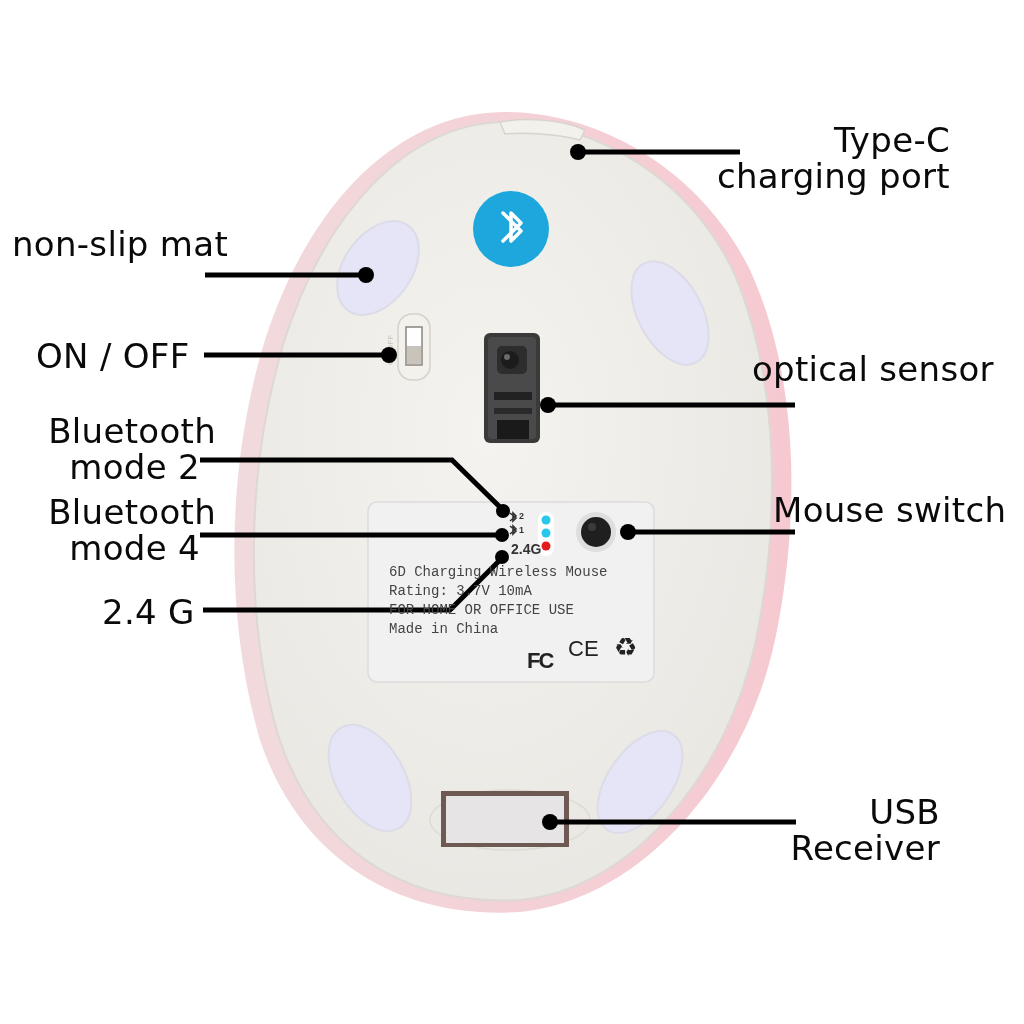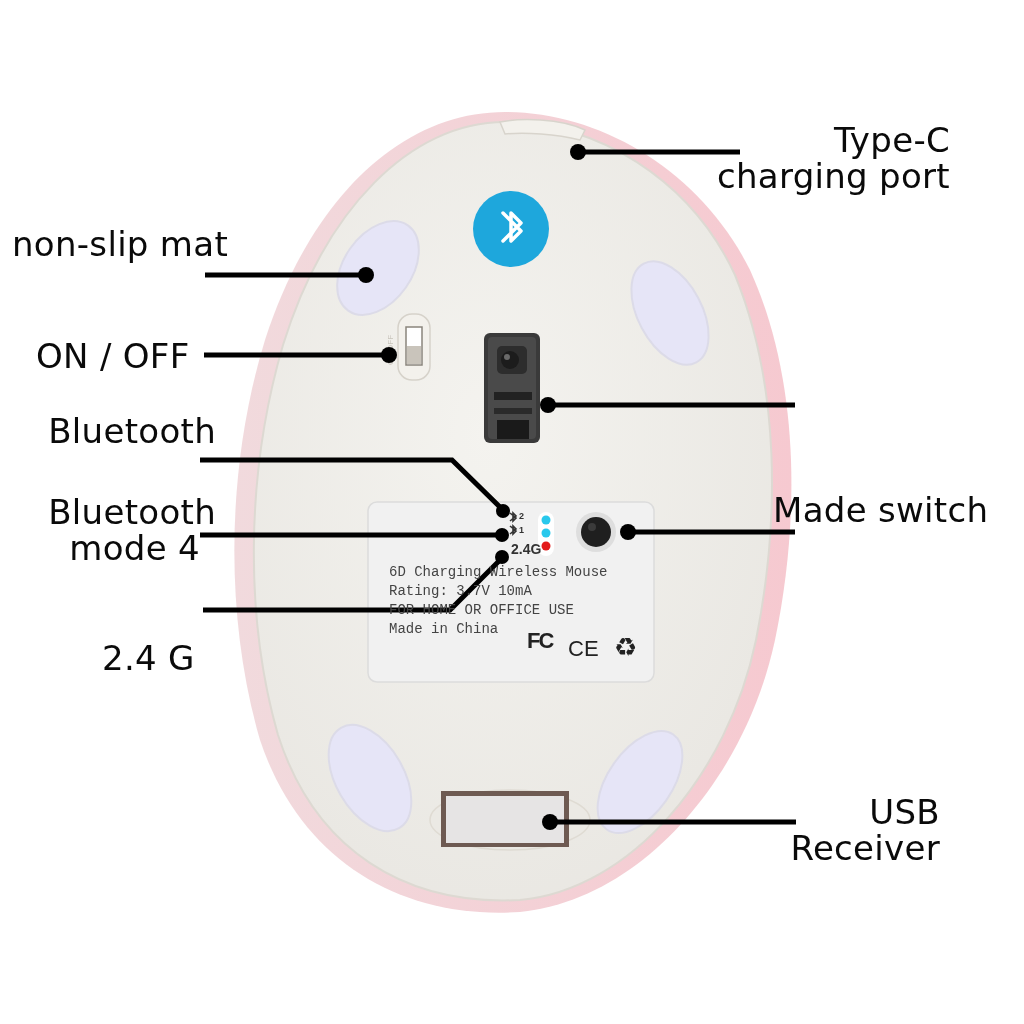--- a/index.html
+++ b/index.html
@@ -110,36 +110,38 @@
   <span class="mini" style="left:519px;top:511px;">2</span>
   <span class="mini" style="left:519px;top:525px;">1</span>
   <span class="mini" style="left:511px;top:541px;font-size:14px;">2.4G</span>
 
   <div class="sticker-text" style="left:389px;top:563px;">
     <div>6D Charging Wireless Mouse</div>
     <div>Rating: 3.7V 10mA</div>
     <div>FOR HOME OR OFFICE USE</div>
     <div>Made in China</div>
   </div>
-  <span class="cert" style="left:527px;top:628px;letter-spacing:-2px;">FC</span>
+  <span class="cert" style="left:527px;top:648px;letter-spacing:-2px;">FC</span>
   <span class="cert" style="left:568px;top:636px;font-weight:normal;">CE</span>
   <span class="cert" style="left:614px;top:632px;font-size:26px;font-family:'DejaVu Sans',sans-serif;">♻</span>
 
   <div class="label c" style="left:690px;top:122px;width:260px;">
     <div>Type-C</div>
     <div>charging port</div>
   </div>
   <div class="label" style="left:12px;top:226px;text-align:center;">non-slip mat</div>
   <div class="label" style="left:36px;top:338px;">ON / OFF</div>
   <div class="label r" style="left:20px;top:413px;width:196px;">
     <div>Bluetooth</div>
+    <div style="padding-right:16px;">mode 2</div>
   </div>
   <div class="label r" style="left:20px;top:494px;width:196px;">
     <div>Bluetooth</div>
     <div style="padding-right:16px;">mode 4</div>
   </div>
-  <div class="label" style="left:102px;top:594px;margin-top:46px;">2.4 G</div>
-  <div class="label" style="left:773px;top:492px;">Made switch</div>
+  <div class="label" style="left:102px;top:594px;">2.4 G</div>
+  <div class="label" style="left:752px;top:351px;">optical sensor</div>
+  <div class="label" style="left:773px;top:492px;">Mouse switch</div>
   <div class="label c" style="left:770px;top:794px;width:170px;">
     <div>USB</div>
     <div>Receiver</div>
   </div>
 </div>
 
 </body></html>

